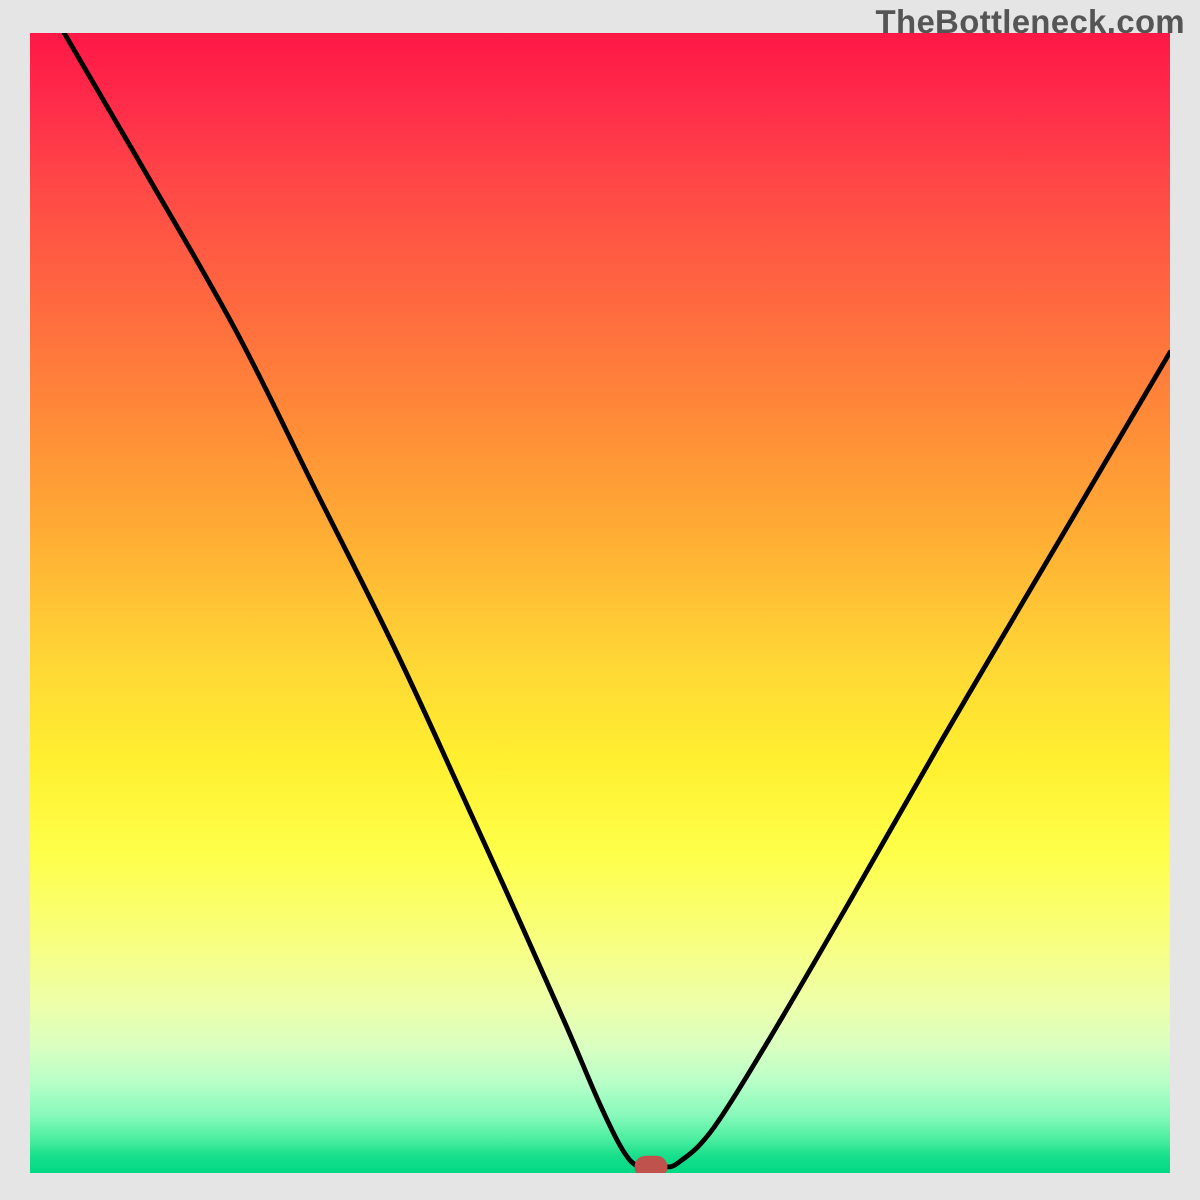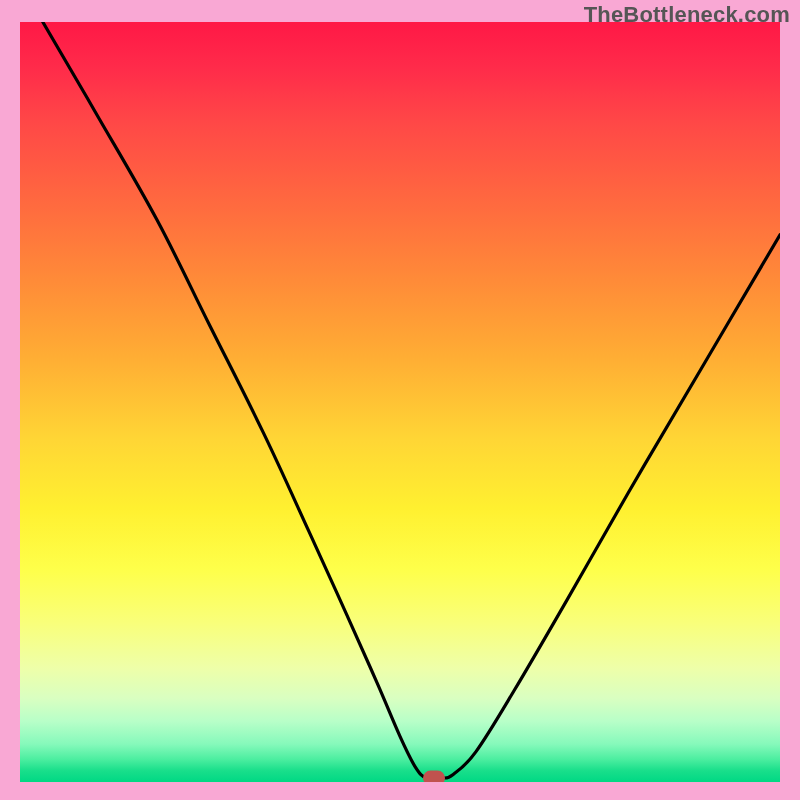--- a/index.html
+++ b/index.html
@@ -8,21 +8,21 @@
     width: 800px;
     height: 800px;
     background: #000;
     font-family: Arial, Helvetica, sans-serif;
     overflow: hidden;
   }
   .frame {
     position: relative;
     width: 800px;
     height: 800px;
-    background: #f9a8d4;
+    background: #e5e5e5;
   }
   .watermark {
     position: absolute;
     top: 2px;
     right: 10px;
     color: #555;
     font-size: 22px;
     font-weight: 600;
     letter-spacing: 0.2px;
     z-index: 5;

